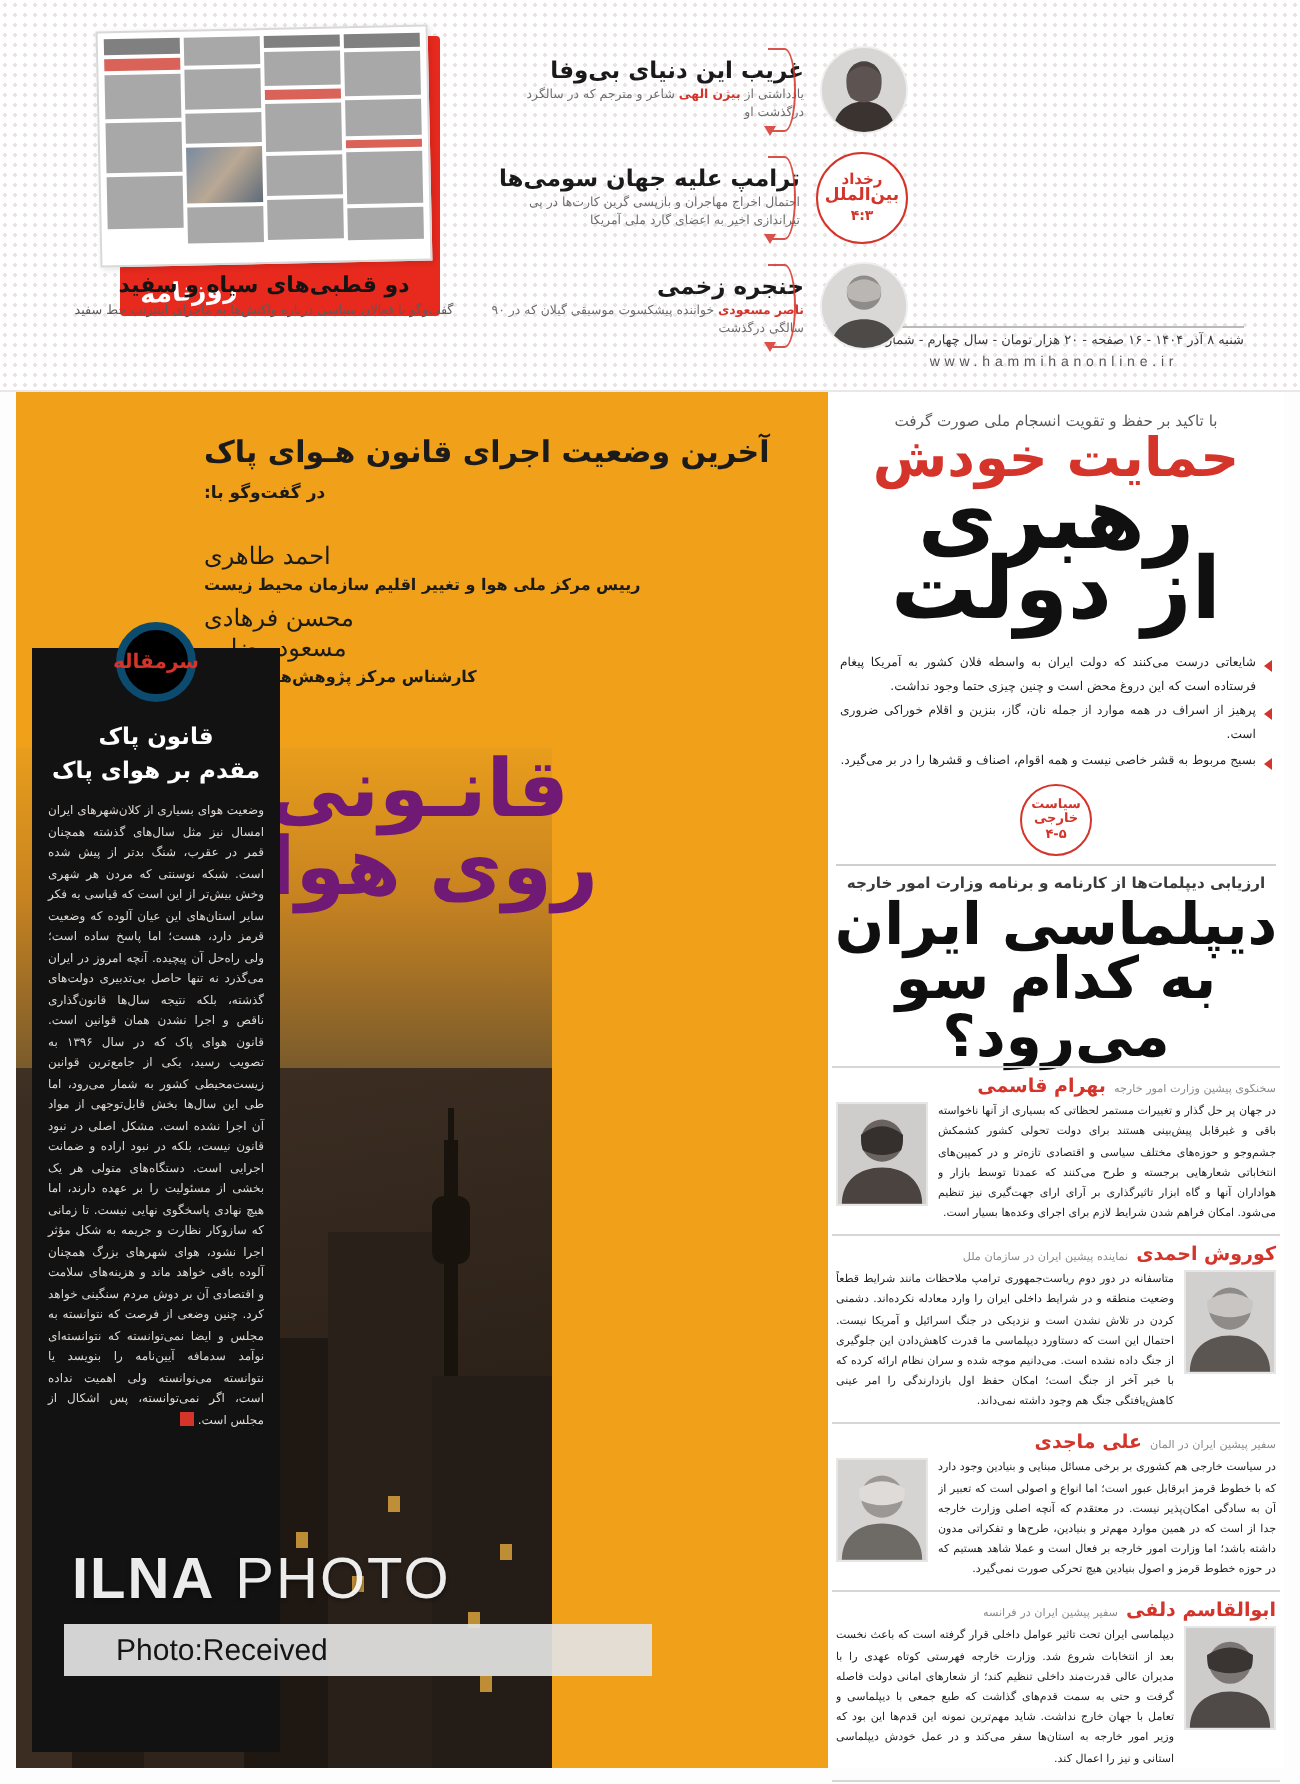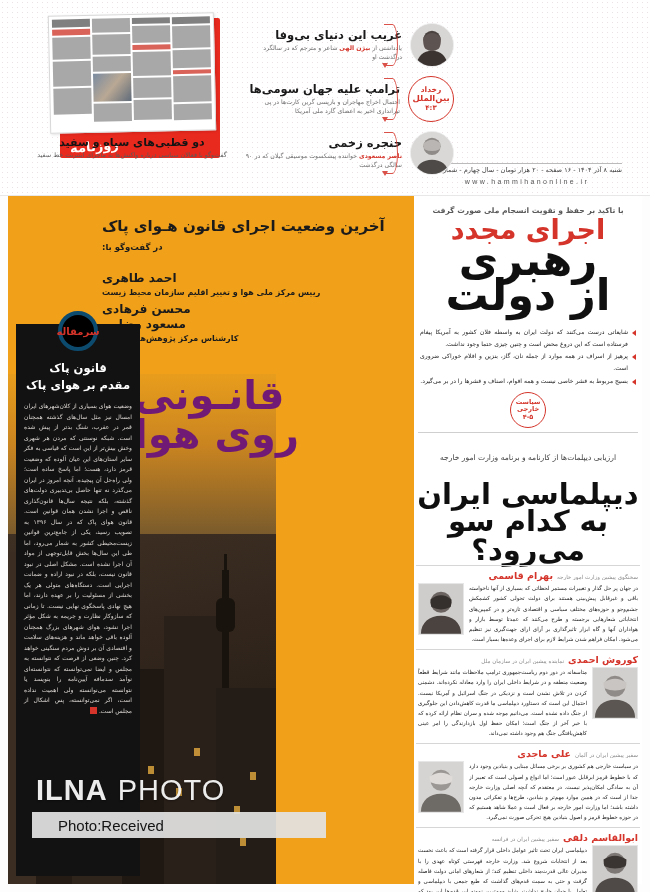--- a/index.html
+++ b/index.html
@@ -271,21 +271,21 @@
   .lead-credit {
     position: absolute;
     top: 46px;
     right: 16px;
     width: 290px;
     text-align: left;
     direction: rtl;
     color: #1b1b1b;
   }
   .credit-with { font-size: 8.5px; font-weight: bold; margin-bottom: 19px; }
-  .credit-name { font-size: 12px; font-weight: bold; line-height: 1.3; }
+  .credit-name { font-size: 12px; font-weight: normal; line-height: 1.3; }
   .credit-role { font-size: 8px; font-weight: 600; line-height: 1.5; margin-bottom: 3px; }
 
   
   .lead-photo {
     position: absolute;
     left: 0;
     bottom: 0;
     width: 268px;
     height: 510px;
     background:
@@ -444,21 +444,20 @@
     direction: rtl;
     padding: 0 2px;
   }
 
   .rail-kicker {
     font-size: 7.6px;
     color: #5a5a5a;
     text-align: center;
     padding-top: 10px;
     letter-spacing: -0.2px;
-    font-weight: bold;
   }
   .rail-head {
     text-align: center;
     margin-top: 2px;
     line-height: 0.95;
   }
   .rail-head .rh-red {
     display: block;
     color: #d4342a;
     font-size: 27px;
@@ -519,24 +518,24 @@
     justify-content: center;
     line-height: 1.2;
   }
 
   .rail-rule { border-top: 1px solid #cfcfcf; margin: 4px 2px; }
 
   .rail-kicker2 {
     font-size: 7.6px;
     color: #3c3c3c;
     text-align: center;
-    margin-top: 20px;
-    font-weight: 400;
-  }
-  .rail-head2 { text-align: center; line-height: 1.0; margin-top: 18px; }
+    margin-top: 4px;
+    font-weight: 700;
+  }
+  .rail-head2 { text-align: center; line-height: 1.0; margin-top: 2px; }
   .rail-head2 span {
     display: block;
     color: #0f0f0f;
     font-size: 29px;
     font-weight: bold;
     letter-spacing: -1px;
   }
   .rail-head2 span + span { margin-top: -2px; }
 
   
@@ -774,21 +773,21 @@
         <span>Photo:Received</span>
       </div>
     </div>
 
     <div class="orange-edge"></div>
 
     <div class="rail">
 
       <div class="rail-kicker">با تاکید بر حفظ و تقویت انسجام ملی صورت گرفت</div>
       <div class="rail-head">
-        <span class="rh-red">اجرای مجدد</span>
+        <span class="rh-red">حمایت خودش</span>
         <span class="rh-blk">رهبری</span>
         <span class="rh-blk2">از دولت</span>
       </div>
 
       <div class="bullets">
         <div class="bullet">شایعاتی درست می‌کنند که دولت ایران به واسطه فلان کشور به آمریکا پیغام فرستاده است که این دروغ محض است و چنین چیزی حتما وجود نداشت.</div>
         <div class="bullet">پرهیز از اسراف در همه موارد از جمله نان، گاز، بنزین و اقلام خوراکی ضروری است.</div>
         <div class="bullet">بسیج مربوط به قشر خاصی نیست و همه اقوام، اصناف و قشرها را در بر می‌گیرد.</div>
       </div>
 

